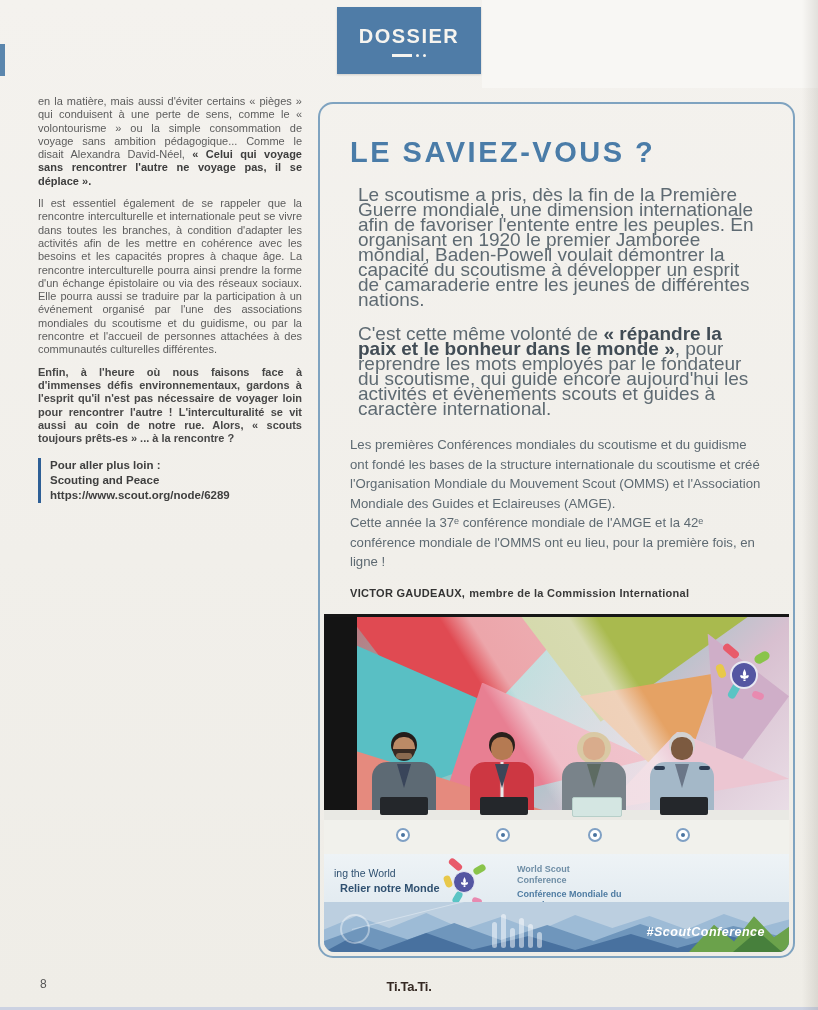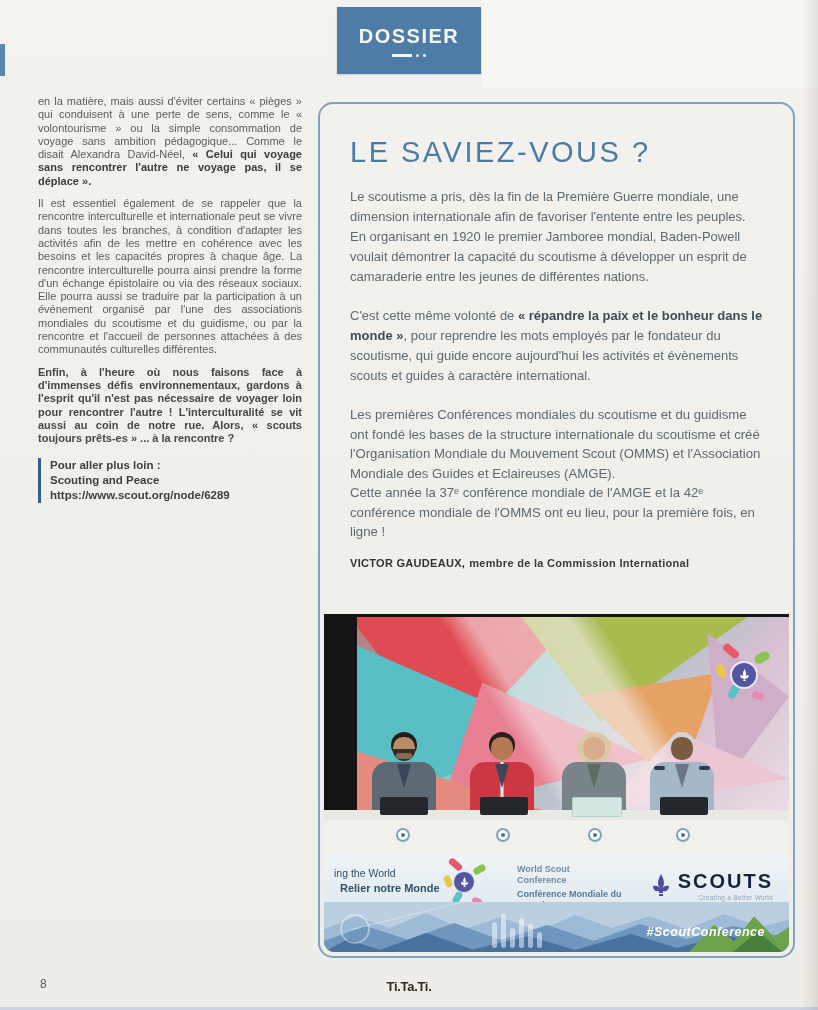--- a/index.html
+++ b/index.html
@@ -28,22 +28,22 @@
   .left-col strong{color:#3d3d3d;}
   .left-col .p3{font-weight:bold;color:#474747;}
   .callout{margin-top:13px;border-left:3px solid #2e5f96;padding-left:9px;
            font-weight:bold;color:#3f3f3f;font-size:11.5px;line-height:15px;text-align:left;}
   .callout .link{color:#3f3f3f;}
 
   
   .info-box{position:absolute;left:318px;top:102px;width:477px;height:856px;
             border:2px solid #7fa3c0;border-radius:15px;box-sizing:border-box;
             padding:32px 30px 0 30px;background:transparent;}
-  .info-box h1{margin:0 0 18px 0;font-size:29px;font-weight:normal;color:#4a7ca8;letter-spacing:2.5px;}
-  .info-box .bp{margin:0 0 19px 0;font-size:13px;line-height:20px;color:#5e6a72;}
+  .info-box h1{margin:0 0 18px 0;font-size:29px;font-weight:bold;color:#4a7ca8;letter-spacing:2.5px;}
+  .info-box .bp{margin:0 0 19px 8px;font-size:19px;line-height:15px;color:#5e6a72;}
   .info-box .bp strong{color:#414c55;}
   .pblock div{font-size:13.2px;line-height:19.5px;color:#5e6a72;}
   .author{margin-top:15px;font-size:11px;color:#333;font-weight:bold;letter-spacing:.3px;}
   .author span{margin-left:4px;font-weight:bold;color:#3a3a3a;}
 
   
   .photo{position:absolute;left:4px;right:4px;bottom:4px;height:338px;border-radius:0 0 11px 11px;
          overflow:hidden;background:#101010;}
   .photo i{display:block;position:absolute;}
   .backdrop{position:absolute;left:0;top:0;right:0;height:196px;
@@ -271,29 +271,20 @@
                 <path d="M10 0 C8 4 7 6 7 9 C7 12 8.5 13 10 15 C11.5 13 13 12 13 9 C13 6 12 4 10 0 Z M10 15 C8 12 4 11 2 12 C2 16 5 18 8 17 L8 19 L12 19 L12 17 C15 18 18 16 18 12 C16 11 12 12 10 15 Z M8 20 L12 20 L12 22 L8 22 Z"></path>
               </svg>
           </span>
         </div>
         <div class="conf-num">42</div>
         <div class="conf-text">
           <div class="en">World Scout Conference</div>
           <div class="fr">Conférence Mondiale du Scoutisme</div>
           <div class="yr">2021</div>
         </div>
-        <div class="scouts-logo">
-          <svg viewBox="0 0 20 24">
-              <path d="M10 0 C8 4 7 6 7 9 C7 12 8.5 13 10 15 C11.5 13 13 12 13 9 C13 6 12 4 10 0 Z M10 15 C8 12 4 11 2 12 C2 16 5 18 8 17 L8 19 L12 19 L12 17 C15 18 18 16 18 12 C16 11 12 12 10 15 Z M8 20 L12 20 L12 22 L8 22 Z"></path>
-            </svg>
-          <div>
-            <div class="wm">SCOUTS</div>
-            <div class="tg">Creating a Better World</div>
-          </div>
-        </div>
         <div class="mountains">
           <div class="m m-light"></div>
           <div class="m m-mid"></div>
           <div class="m m-dark"></div>
           <div class="m-green"></div>
           <div class="m-green2"></div>
           <div class="circle-deco"></div>
           <div class="line-deco"></div>
           <div class="bars">
             <b style="height:26px"></b>

